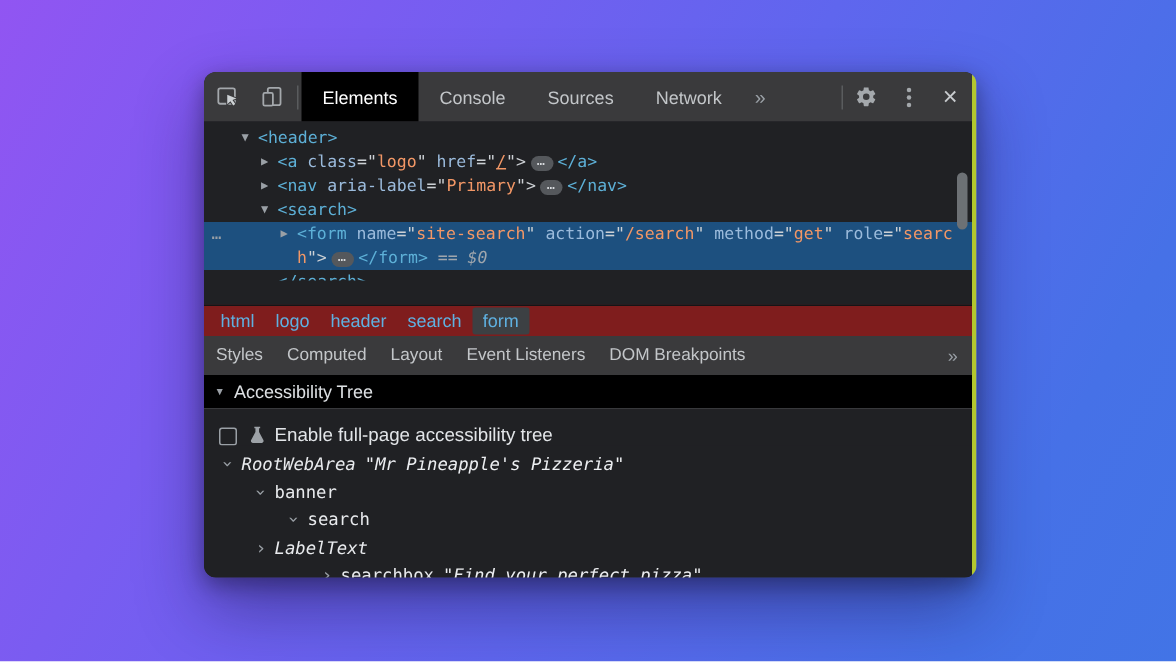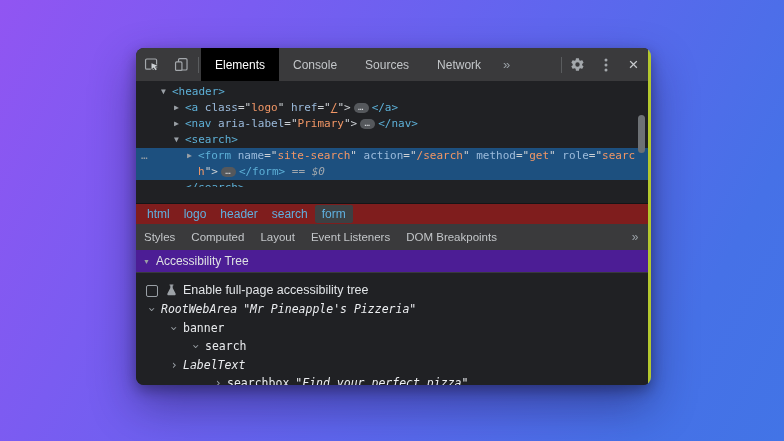--- a/index.html
+++ b/index.html
@@ -56,21 +56,21 @@
   .crumb.selected { background:#3c4043; }
 
   
   .tabs2 { height:26px; flex:none; background:#3a3a3c; display:flex; align-items:stretch;
     font-size:11.5px; color:#c3c6c9; }
   .t2 { display:flex; align-items:center; padding:12px 8px; cursor:pointer; white-space:nowrap; }
   .t2.active { background:#000; color:#fff; padding:0 11px; }
   .t2.ovf { margin-left:auto; color:#9aa0a6; font-size:12px; padding:0 9px; }
 
   
-  .ax-header { height:23px; flex:none; background:#4c1d95; border-bottom:1px solid #38393c;
+  .ax-header { height:23px; flex:none; background:#000000; border-bottom:1px solid #38393c;
     display:flex; align-items:center; padding-left:7px; font-size:12px; color:#dde0e3; }
   .ax-header .tri { font-size:7px; color:#9aa0a6; margin-right:6px; }
   .enable-row { height:24px; flex:none; display:flex; align-items:flex-end; padding-left:10px;
     font-size:12.5px; color:#e2e5e8; background:#202124; }
   .checkbox { width:12px; height:12px; border:1px solid #9aa0a6; border-radius:2px; margin-right:7px; cursor:pointer; }
   .flask { margin-right:5px; display:flex; align-items:center; }
   .ax-tree { flex:1; background:#202124; font-family:"DejaVu Sans Mono", monospace;
     font-size:11.5px; color:#e8eaed; padding-top:3px; }
   .ax-row { height:18.5px; line-height:18.5px; white-space:pre; cursor:pointer; }
   .chev { display:inline-block; width:12px; text-align:center; color:#9aa0a6; font-size:12px; }

